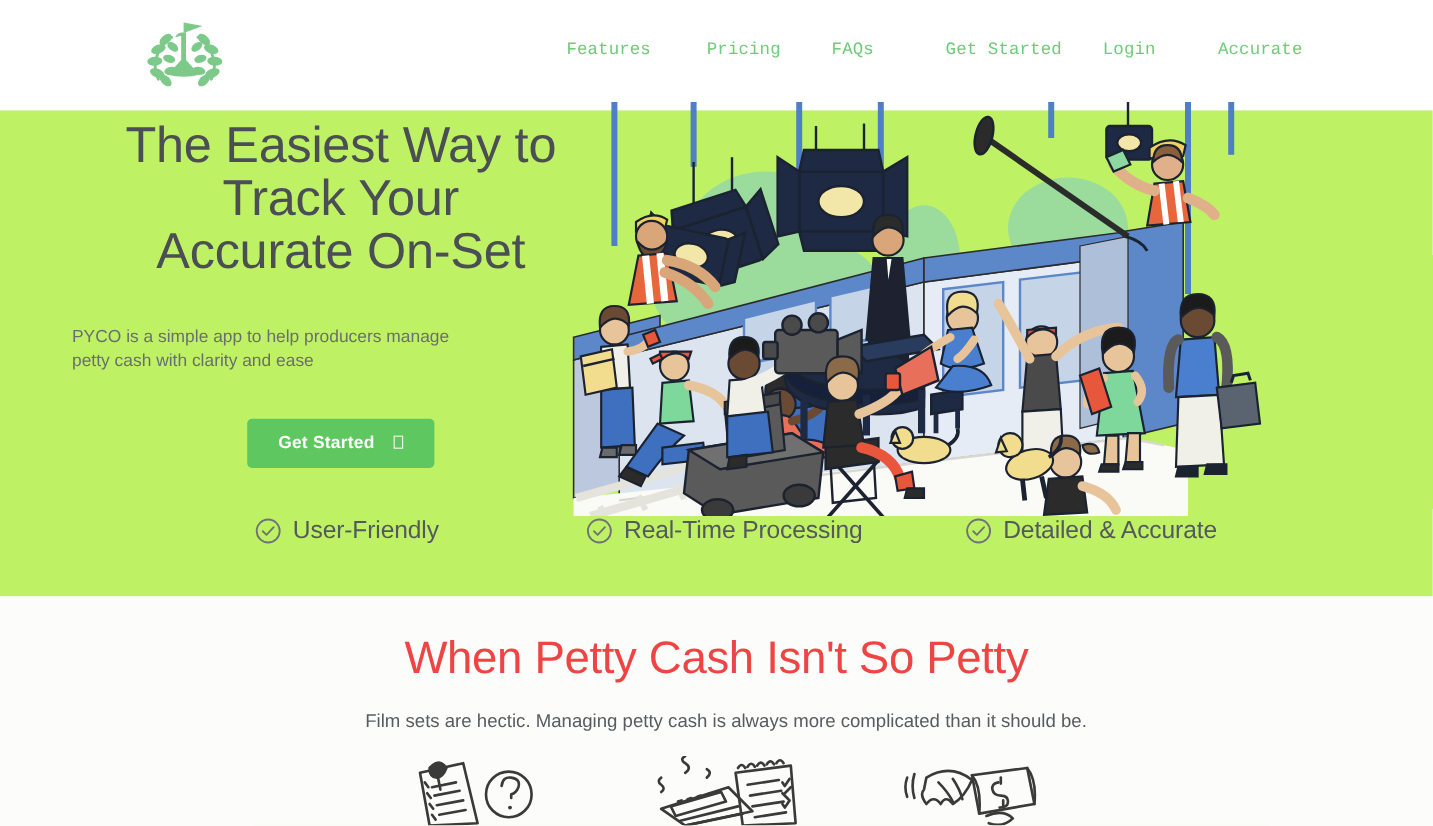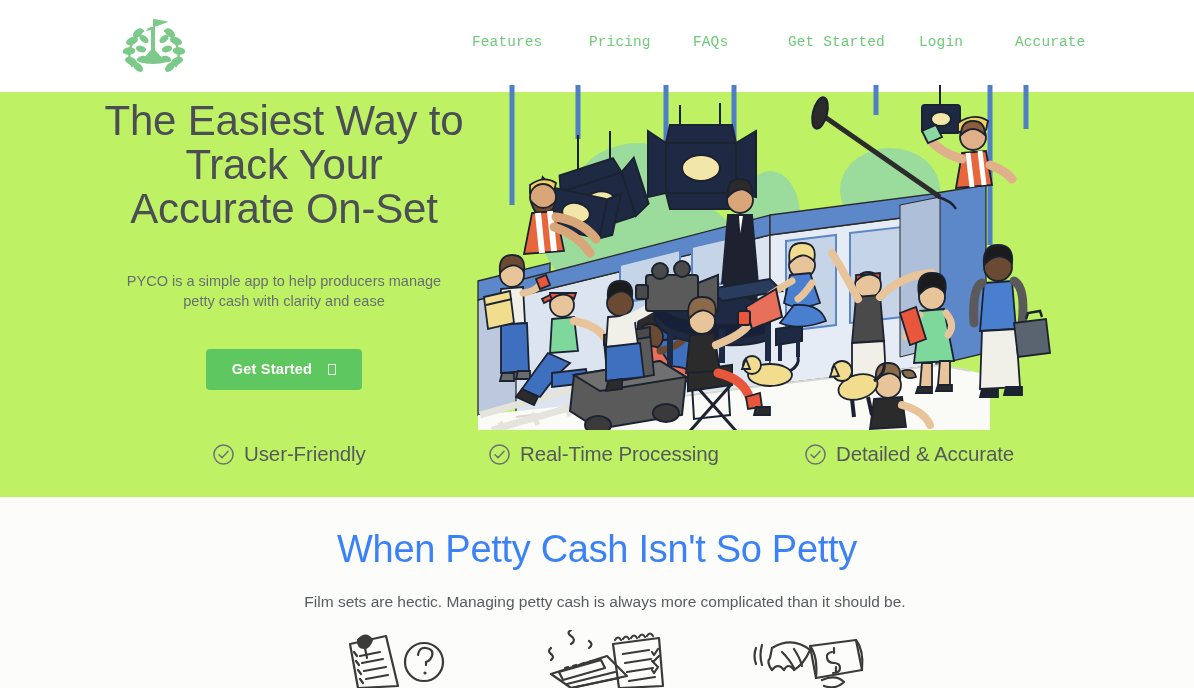--- a/index.html
+++ b/index.html
@@ -24,45 +24,45 @@
   
   .hero { position: absolute; top: 92px; left: 0; width: 1194px; height: 405px; background: #bef264; }
 
   .hero-left { position: absolute; left: 60px; top: 0px; width: 448px; }
   .hero-title {
     text-align: center; color: #4B4F55;
     font-size: 42px; line-height: 44px; font-weight: 400;
     letter-spacing: -0.2px; padding-top: 7px;
   }
   .hero-sub {
-    text-align: center; color: #6a6e73;
+    color: #6a6e73;
     font-size: 14.5px; line-height: 20px; margin-top: 40px;
   }
   .cta-wrap { text-align: center; margin-top: 38px; }
   .cta {
     display: inline-block; background: #5FC75F; color: #ffffff;
     font-size: 14.5px; font-weight: bold; border: 0; border-radius: 4px;
     padding: 12px 26px 13px 26px; cursor: pointer; letter-spacing: .2px;
   }
   .cta .tofu {
     display: inline-block; width: 8px; height: 11px;
     border: 1px solid #ffffff; margin-left: 16px; vertical-align: -1px; opacity: .85;
   }
 
   .hero-art { position: absolute; left: 470px; top: -7px; width: 600px; height: 345px; }
 
   
-  .badges { position: absolute; top: 442px; left: 0; width: 982px; height: 40px; }
+  .badges { position: absolute; top: 430px; left: 0; width: 982px; height: 40px; }
   .badge { position: absolute; top: 0; display: flex; align-items: center; gap: 9px; }
   .badge-label { color: #55595e; font-size: 20.5px; letter-spacing: -0.1px; white-space: nowrap; }
 
   
   .section2 { position: absolute; top: 497px; left: 0; width: 1194px; height: 191px; background: #FCFCFA; }
   .s2-title {
-    text-align: center; color: #3b82f6; font-size: 38px; font-weight: 400;
+    text-align: center; color: #ef4444; font-size: 38px; font-weight: 400;
     padding-top: 31px; letter-spacing: -0.3px;
   }
   .s2-sub { text-align: center; color: #585c61; font-size: 15.5px; margin-top: 22px; margin-left: 16px; }
   .s2-icons { position: absolute; top: 133px; left: 0; width: 1194px; height: 58px; }
   .s2-icon { position: absolute; top: 0; }
 </style>
 </head>
 <body>
 
 <div class="page">

